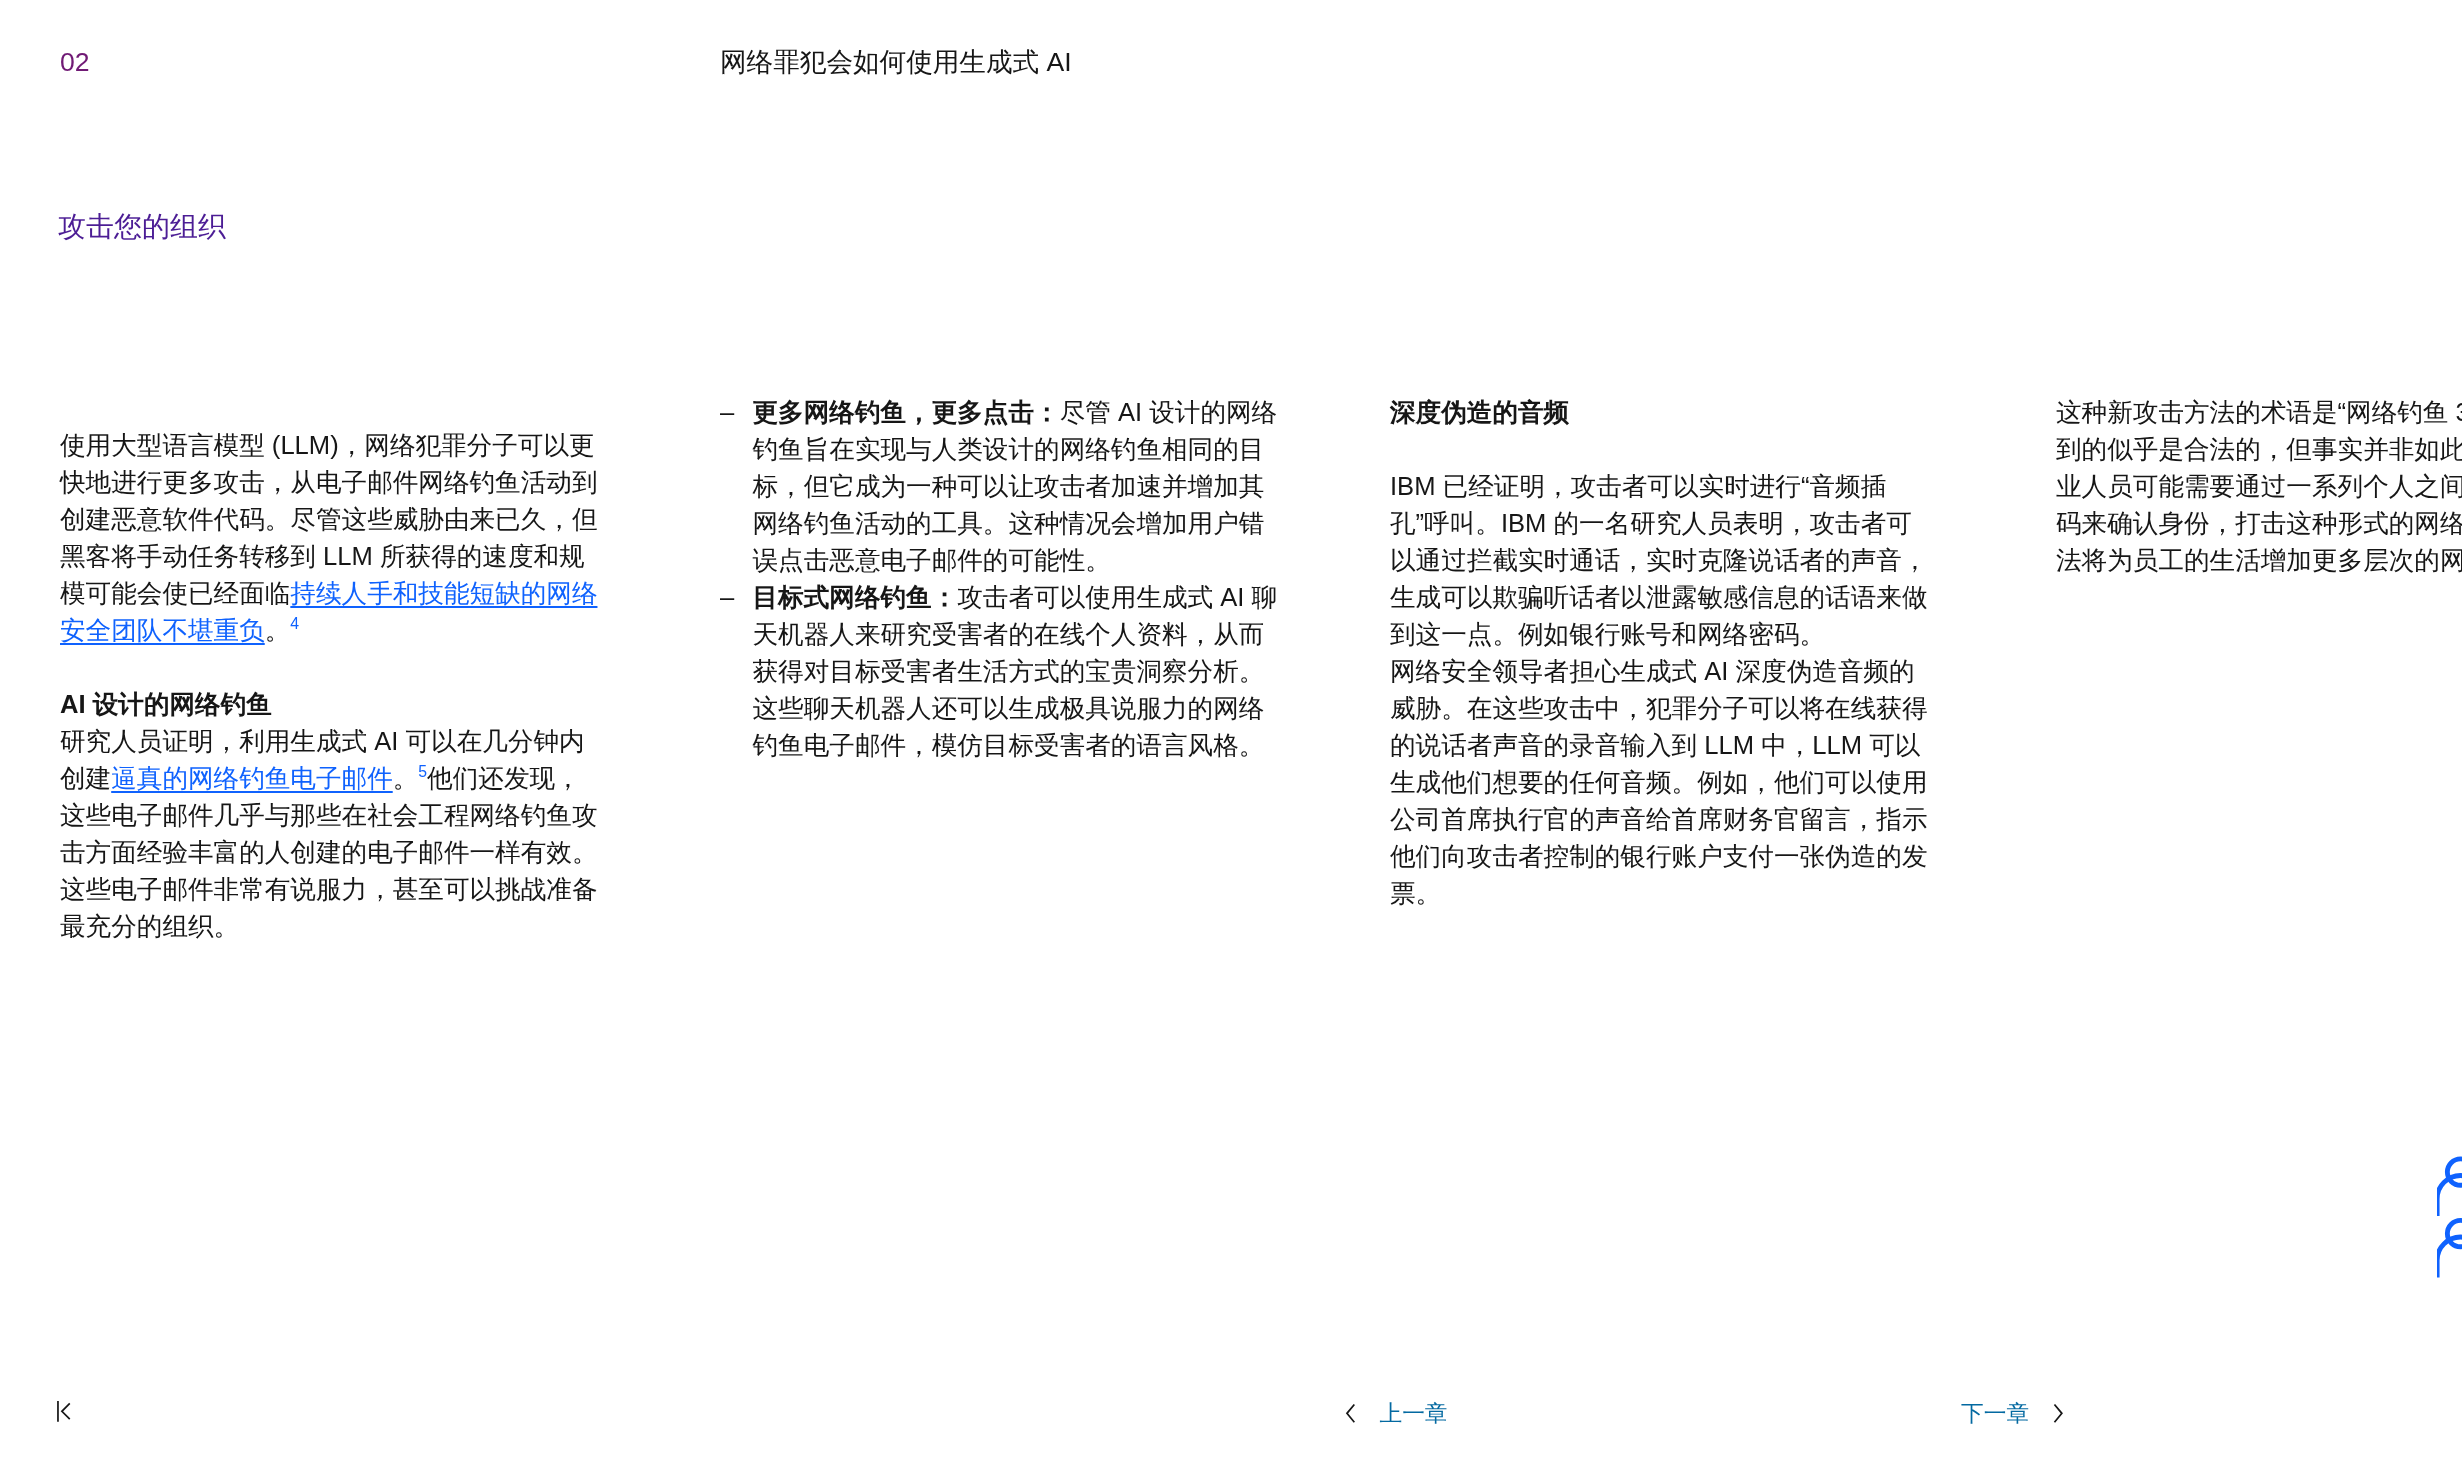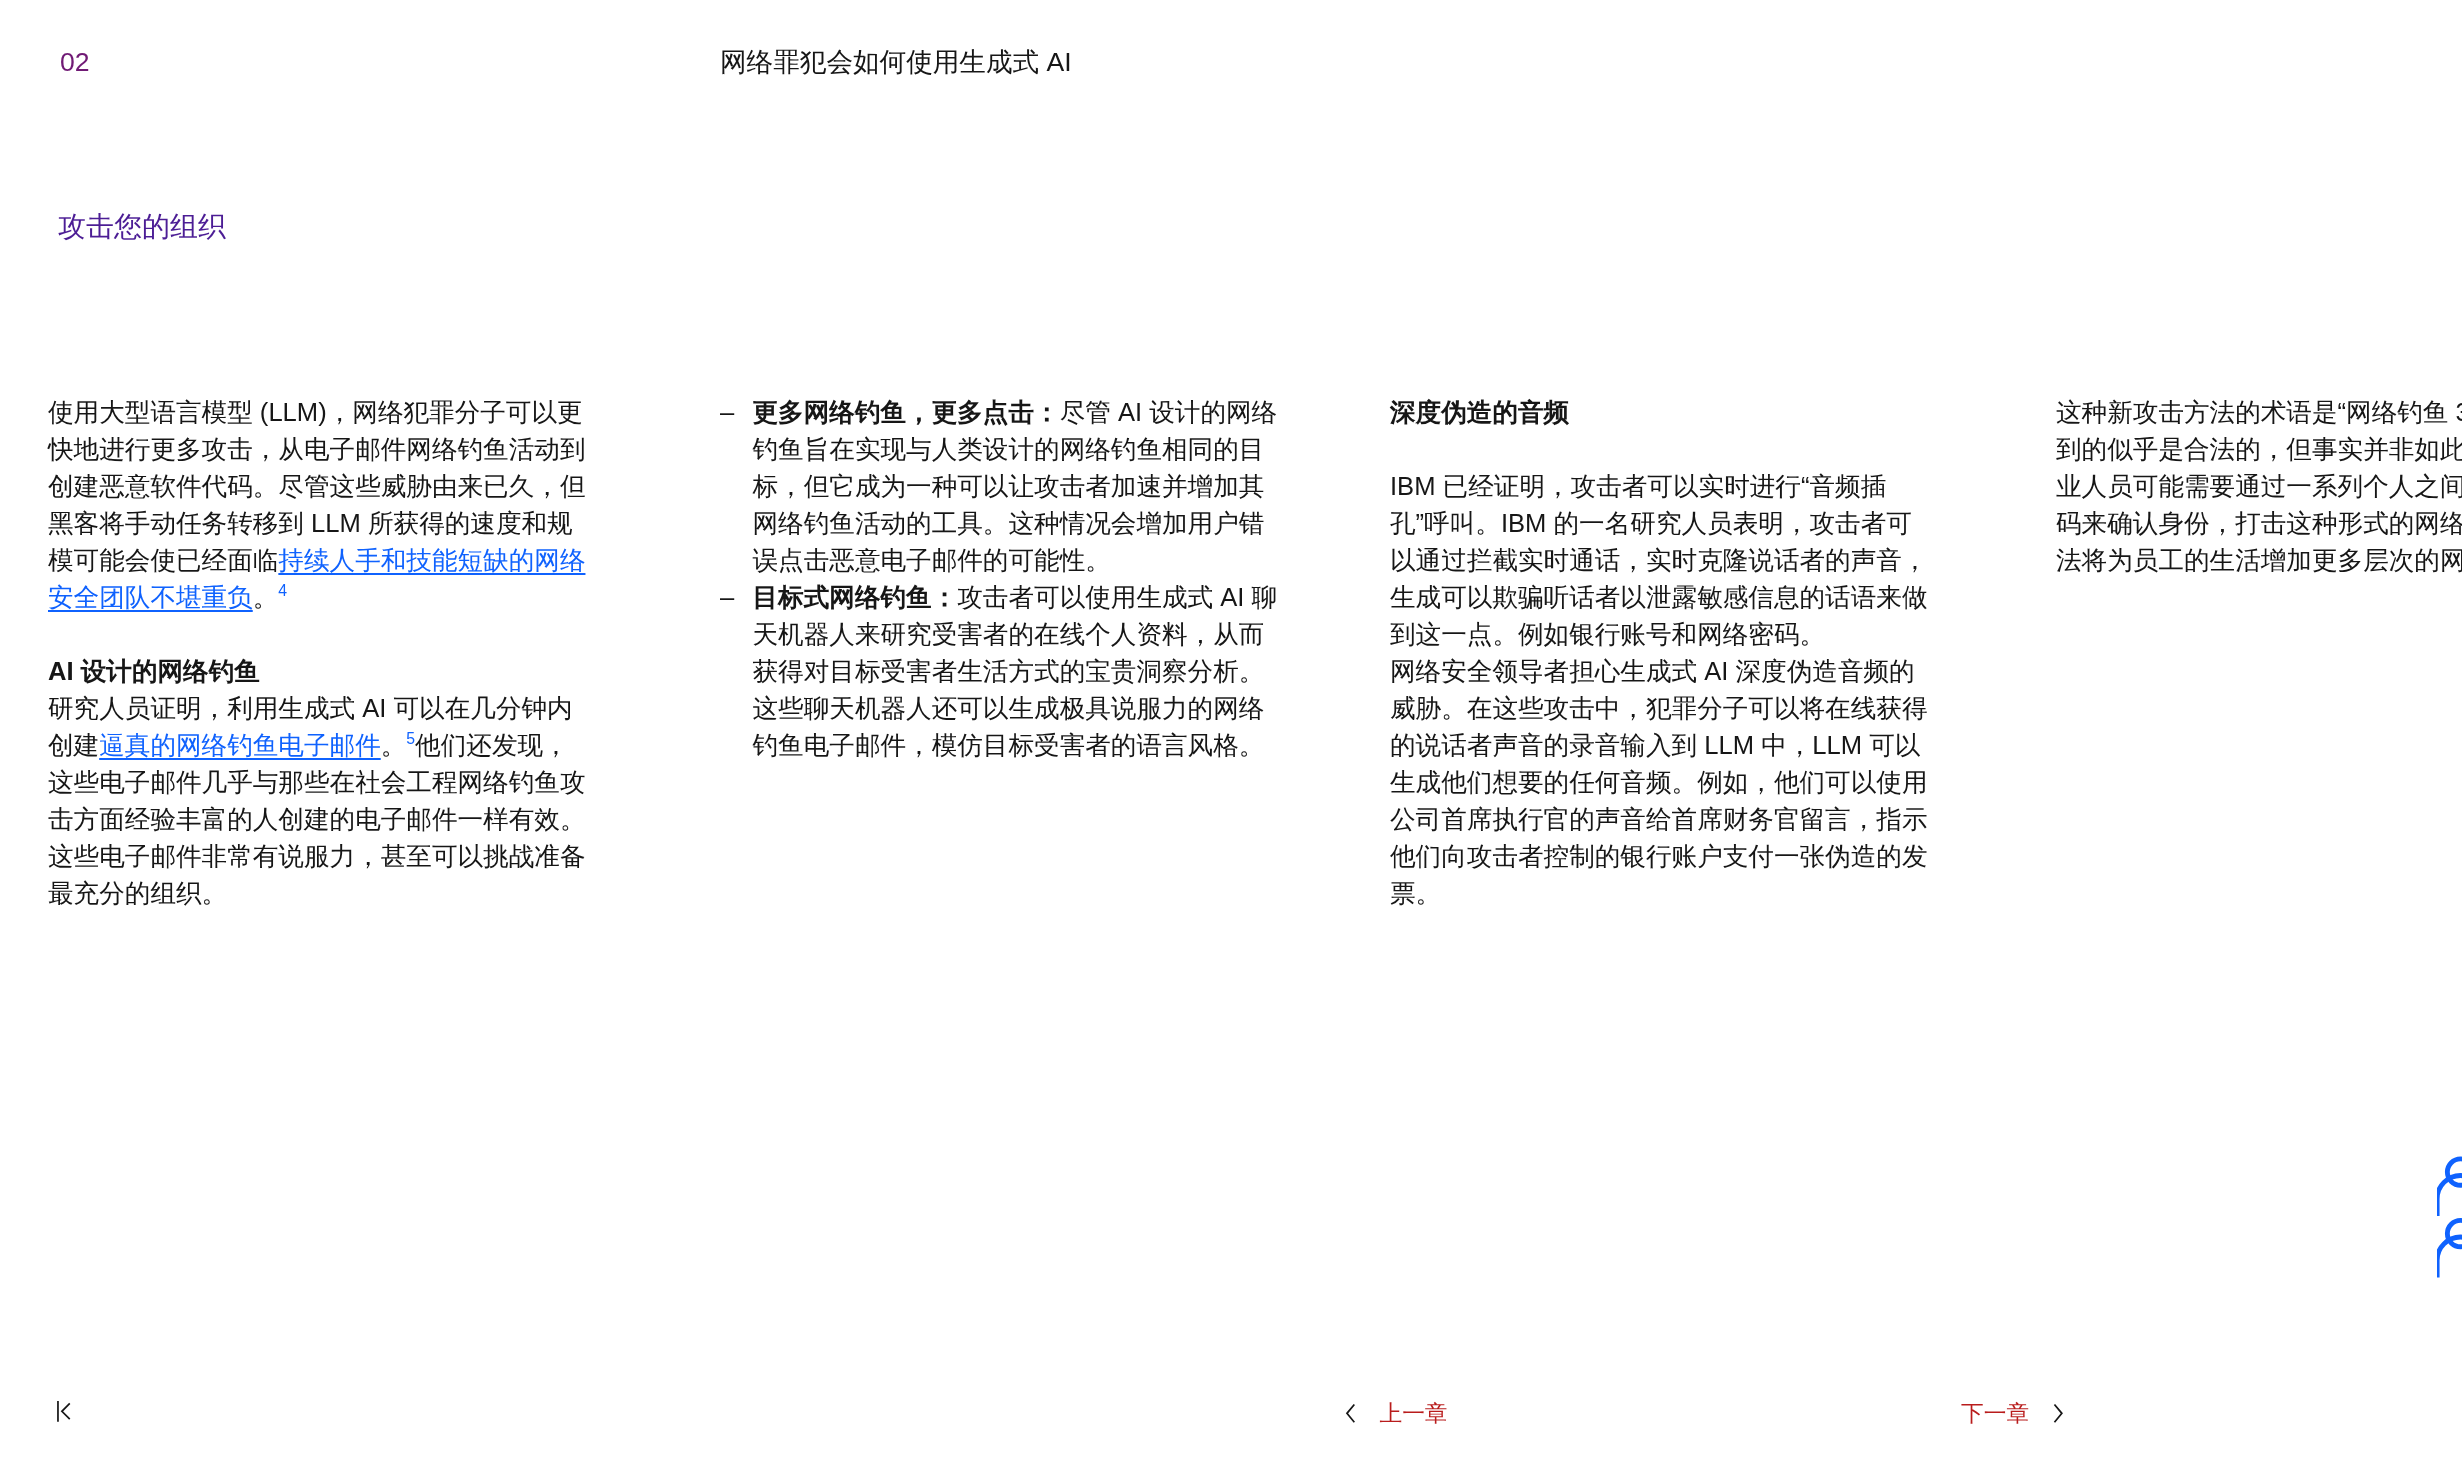--- a/index.html
+++ b/index.html
@@ -9,40 +9,40 @@
   }
   .page{position:relative;width:2626px;height:1477px;background:#ffffff;overflow:hidden;}
 
   
   .chapter-number{position:absolute;left:60px;top:47px;font-size:26.6px;line-height:30.5px;color:#701a75;}
   .header-title{position:absolute;left:720px;top:47px;font-size:26.6px;line-height:30.5px;color:#161616;}
   .section-heading{position:absolute;left:58px;top:209px;margin:0;font-size:28px;line-height:35px;font-weight:300;color:#4c1d95;}
 
   
   .col{position:absolute;top:394px;font-size:25.6px;line-height:37px;color:#161616;}
-  .col-1{left:48px;width:544px;}
+  .col-1{left:60px;width:544px;margin-top:33px;}
   .col-2{left:720px;width:561px;}
   .col-3{left:1390px;width:547px;}
   .col-4{left:2056px;width:567px;}
   .col p{margin:0;}
   .subhead{font-weight:700;}
   .col-1 .subhead{margin-top:37px;}
   .col-3 .para-2{margin-top:37px;}
 
   a.link{color:#0f62fe;text-decoration:underline;text-decoration-thickness:1.5px;text-underline-offset:4.4px;}
   sup.fn{color:#0f62fe;font-size:15.8px;line-height:0;vertical-align:super;text-decoration:none;}
 
   ul.bullets{list-style:none;margin:0;padding:0;}
   .bullets li{position:relative;padding-left:32.5px;}
   .bullets .dash{position:absolute;left:0;top:0;}
   .lead{font-weight:700;margin-top:37px;}
 
   
   .nav-btn{position:absolute;top:1398px;display:flex;align-items:center;gap:22.7px;
-    background:none;border:none;padding:0;font-family:Liberation Sans, sans-serif;font-size:22.7px;color:#b91c1c;cursor:pointer;}
+    background:none;border:none;padding:0;font-family:Liberation Sans, sans-serif;font-size:22.7px;color:#0369a1;cursor:pointer;}
   .nav-btn svg{display:block;}
   .skip{left:56px;top:1400px;}
   .prev{left:1344px;}
   .next{left:1961px;text-align:center;}
 
   
   .people{position:absolute;left:2437px;top:1156px;}
   .people svg{display:block;}
 </style>
 </head>

